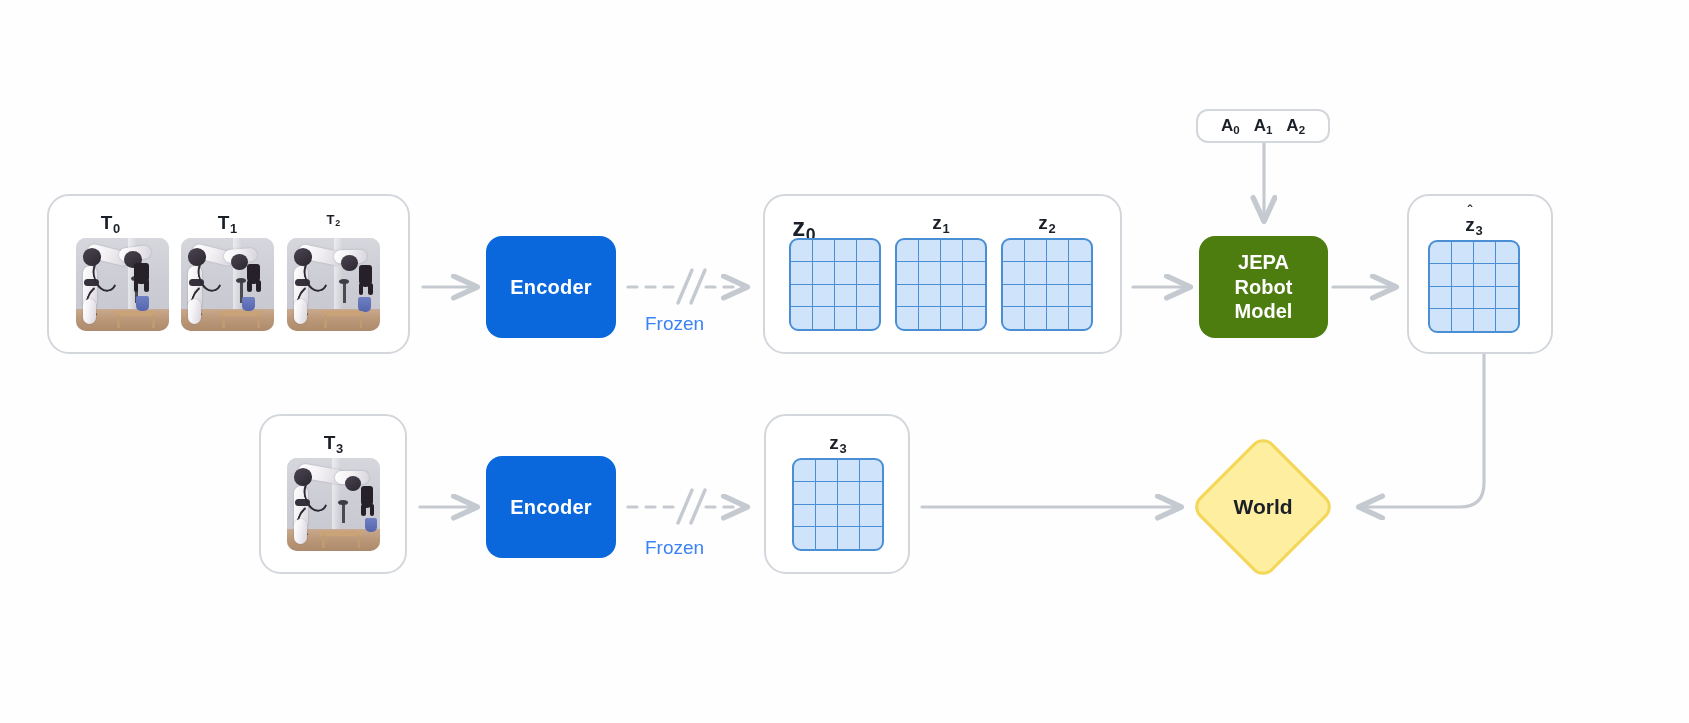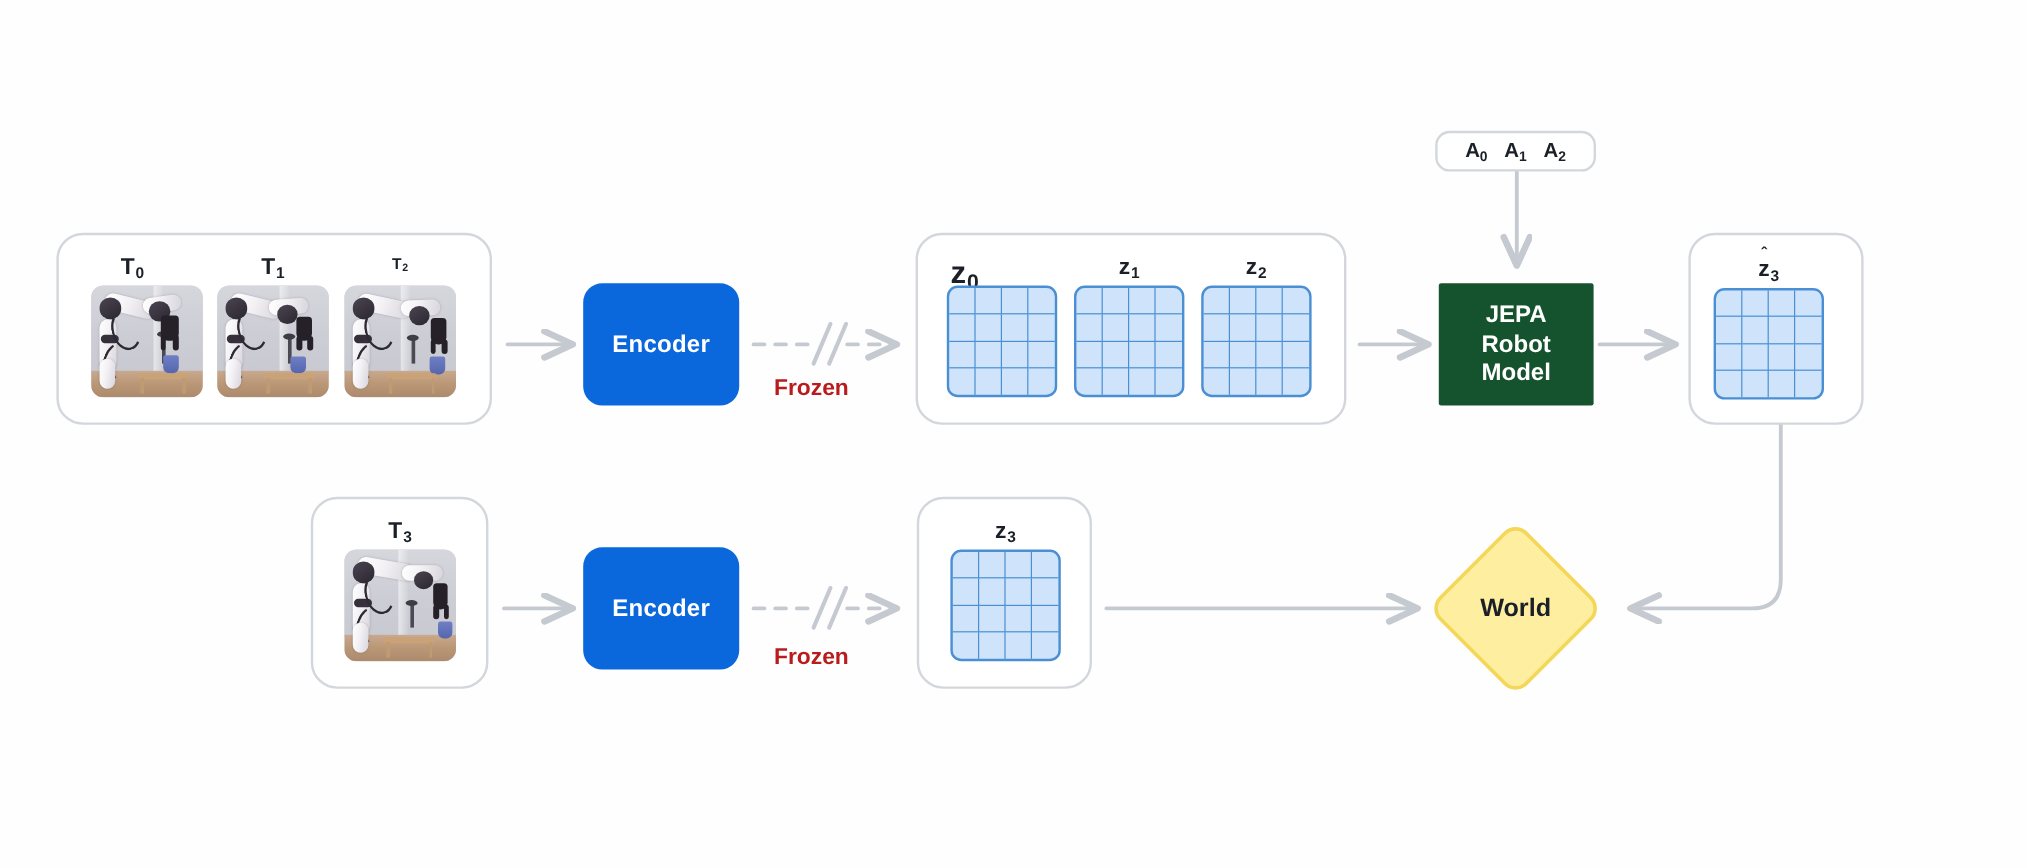--- a/index.html
+++ b/index.html
@@ -127,22 +127,22 @@
     align-items: center;
     justify-content: center;
     color: #ffffff;
     font-weight: bold;
     letter-spacing: .2px;
   }
 
   
   .jepa {
     position: absolute;
-    background: #14532d;
-    border-radius: 2px;
+    background: #4d7c0f;
+    border-radius: 16px;
     display: flex;
     flex-direction: column;
     align-items: center;
     justify-content: center;
     color: #ffffff;
     font-weight: bold;
     line-height: 1.24;
     text-align: center;
   }
 
@@ -208,22 +208,22 @@
   }
 
   .title-text {
     position: absolute;
     font-weight: bold;
     color: #1b2028;
     white-space: nowrap;
   }
   .frozen-text {
     position: absolute;
-    font-weight: bold;
-    color: #b91c1c;
+    font-weight: normal;
+    color: #3b82f6;
     white-space: nowrap;
   }
 
   svg.links {
     position: absolute;
     left: 0; top: 0;
     width: 1689px; height: 723px;
     pointer-events: none;
     overflow: visible;
   }

